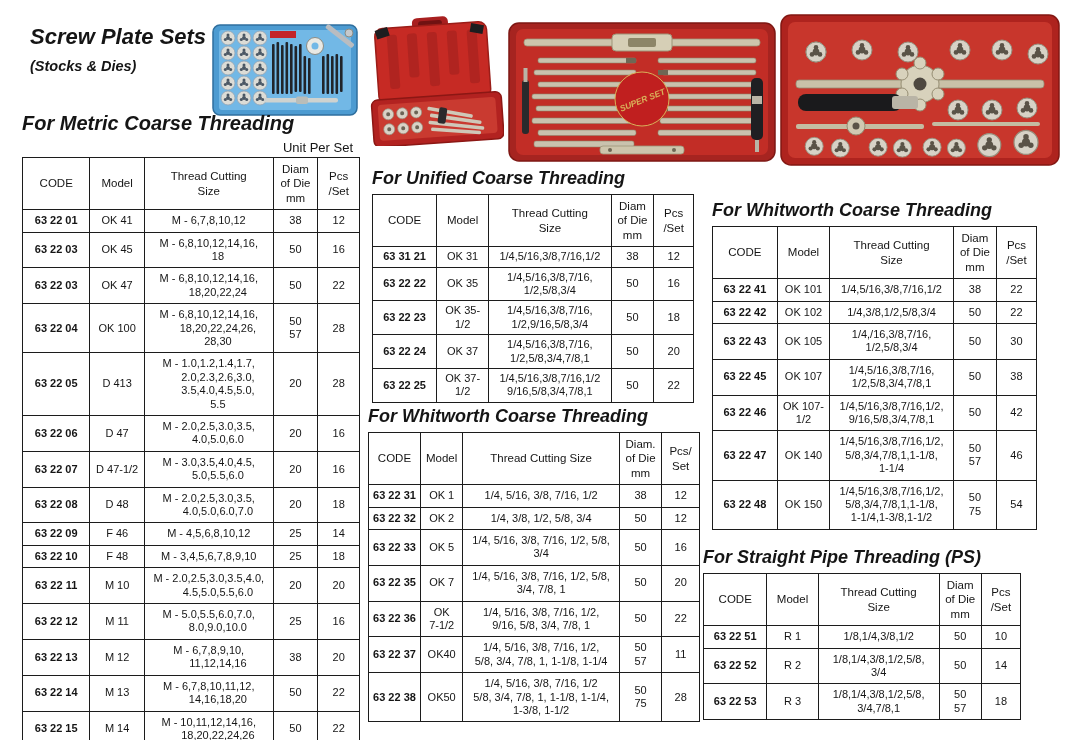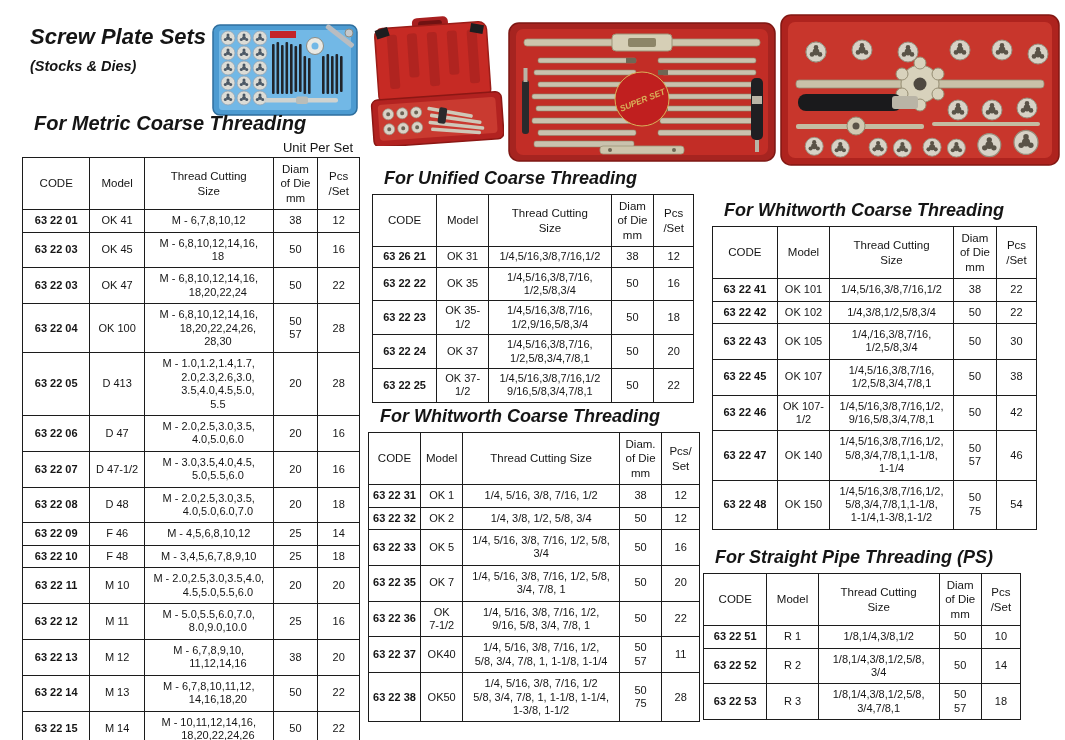--- a/index.html
+++ b/index.html
@@ -5,21 +5,21 @@
   html,body{margin:0;padding:0;}
   body{
     width:1065px;height:740px;position:relative;overflow:hidden;
     background:#ffffff;color:#151515;
     font-family:"Liberation Sans",sans-serif;
   }
   .abs{position:absolute;}
   
   .page-title{font-style:italic;font-weight:bold;font-size:22px;white-space:nowrap;}
   .page-subtitle{font-style:italic;font-weight:bold;font-size:14.5px;white-space:nowrap;}
-  .sec-heading{font-style:italic;font-weight:bold;font-size:18px;margin:0 0 5px 12px;white-space:nowrap;}
+  .sec-heading{font-style:italic;font-weight:bold;font-size:18px;margin:0 0 5px 0;white-space:nowrap;}
   #sec-metric .sec-heading{font-size:20px;}
   .note{font-size:13px;text-align:right;margin:0 7px 2px 0;}
   
   table.cat{width:100%;border-collapse:collapse;table-layout:fixed;}
   .cat th,.cat td{border:1.5px solid #1c1c1c;vertical-align:middle;overflow:hidden;}
   .cat th{font-size:11.5px;font-weight:normal;text-align:center;white-space:pre-line;line-height:1.25;padding:4px 1px;}
   .cat td{font-size:11px;line-height:1.22;padding:4px 3px;}
   .t-pad3 td{padding:3px 3px;}
   .cat th:nth-child(1){width:20%}
   .cat th:nth-child(2){width:16%}
@@ -381,21 +381,21 @@
 Size</th>
           <th>Diam
 of Die
 mm</th>
           <th>Pcs
 /Set</th>
         </tr>
       </thead>
       <tbody>
         <tr>
-          <td class="c-code">63 26 21</td>
+          <td class="c-code">63 31 21</td>
           <td class="c-model">OK 31</td>
           <td class="c-size">1/4,5/16,3/8,7/16,1/2</td>
           <td class="c-diam">38</td>
           <td class="c-pcs">12</td>
         </tr>
         <tr>
           <td class="c-code">63 22 22</td>
           <td class="c-model">OK 35</td>
           <td class="c-size">1/4,5/16,3/8,7/16,
 1/2,5/8,3/4</td>

